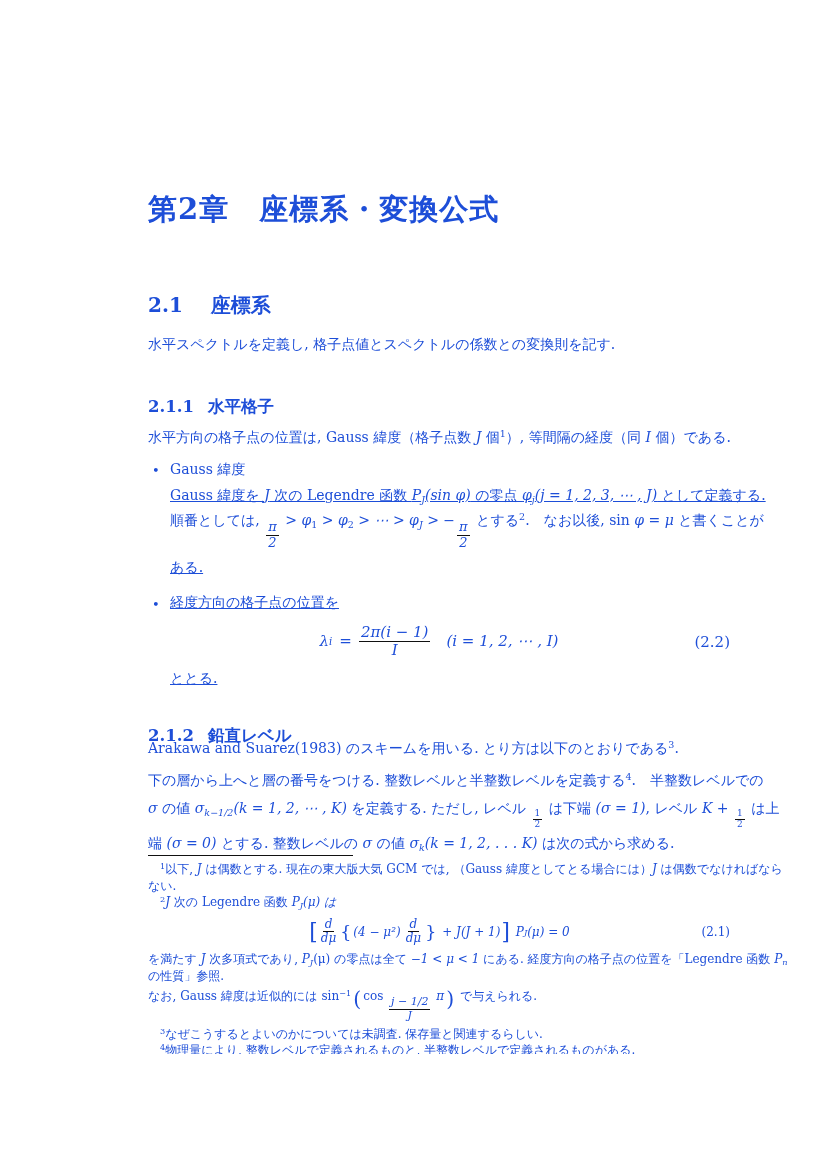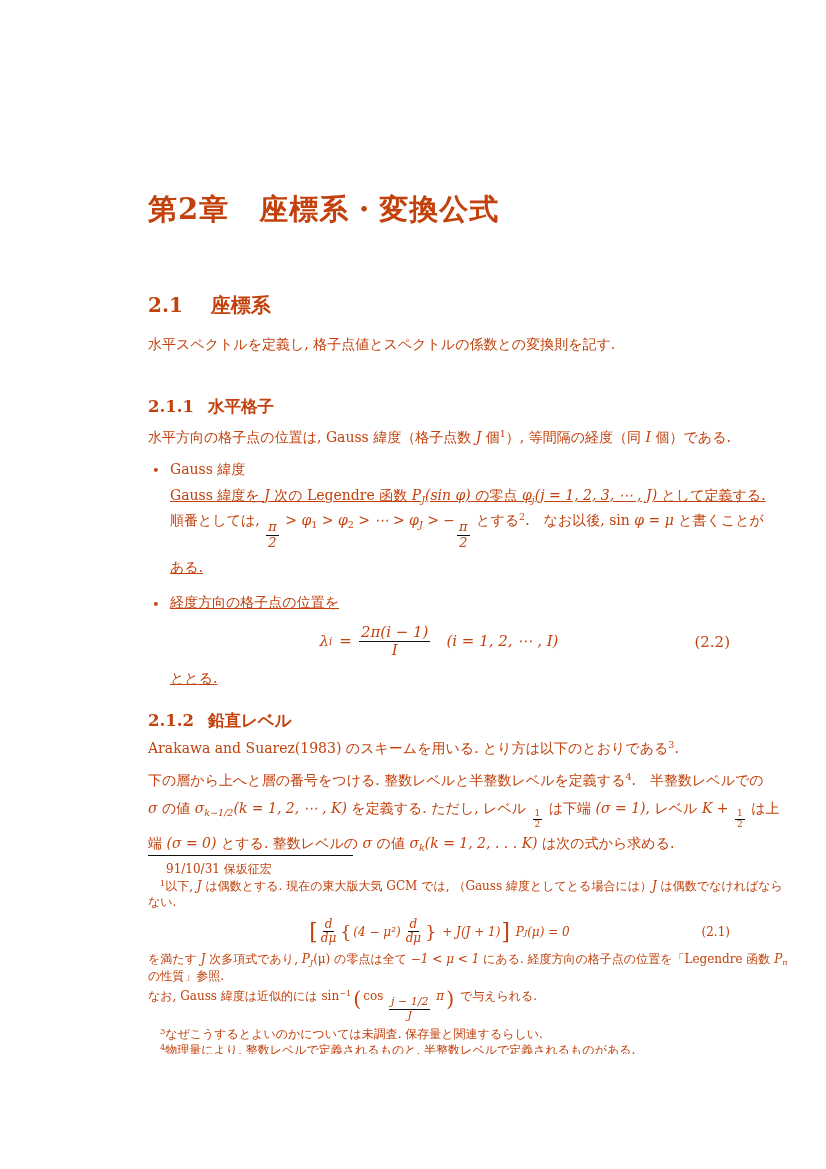--- a/index.html
+++ b/index.html
@@ -1,16 +1,16 @@
 <!DOCTYPE html>
 <html><head>
 <meta charset="utf-8">
 <style>
   html,body{margin:0;padding:0;background:#ffffff;}
-  .page{position:relative;width:826px;height:1054px;background:#fff;color:#c2410c;
+  .page{position:relative;width:826px;height:1054px;background:#fff;color:#1d4ed8;
         font-family:"DejaVu Serif","Liberation Serif",serif;overflow:hidden;}
   .content{position:absolute;left:148px;top:0;width:582px;height:100%;}
   .abs{position:absolute;left:0;right:0;}
   .line{white-space:nowrap;}
   .chapter{font-size:29px;font-weight:bold;letter-spacing:1px;}
   .chapter .gap{margin-left:30px;}
   .h2{font-size:20px;font-weight:bold;}
   .h2 .gap{margin-left:28px;}
   .h3{font-size:16.5px;font-weight:bold;}
   .h3 .gap{margin-left:14px;}
@@ -92,43 +92,43 @@
               <span class="fn">2π(i − 1)</span>
               <span class="fd">I</span>
             </span>
             <span class="cond">(i = 1, 2, ⋯ , I)</span>
             <span class="eqtag">(2.2)</span>
           </div>
         <div class="itext line">ととる.</div>
       </div>
     </div>
 
-    <div class="abs h3 line" style="top:710px"><span>2.1.2</span><span class="gap">鉛直レベル</span></div>
+    <div class="abs h3 line" style="top:725px"><span>2.1.2</span><span class="gap">鉛直レベル</span></div>
 
     <div class="abs body-text line" style="top:735px"><span>Arakawa and Suarez(1983) のスキームを用いる. とり方は以下のとおりである</span><sup>3</sup><span>.</span></div>
 
     <div class="abs body-text" style="top:767px">
       <div class="line" style="line-height:27px"><span>下の層から上へと層の番号をつける. 整数レベルと半整数レベルを定義する</span><sup>4</sup><span>.　半整数レベルでの</span></div>
       <div class="line" style="line-height:29px"><i class="mi">σ</i><span> の値 </span><i class="mi">σ</i><sub class="it">k−1/2</sub><i class="mi">(k = 1, 2, ⋯ , K)</i><span> を定義する. ただし, レベル </span><span class="frac sfrac">
             <span class="fn">1</span>
             <span class="fd">2</span>
           </span><span> は下端 </span><i class="mi">(σ = 1)</i><span>, レベル </span><i class="mi">K + </i><span class="frac sfrac">
             <span class="fn">1</span>
             <span class="fd">2</span>
           </span><span> は上</span></div>
       <div class="line" style="line-height:27px"><span>端 </span><i class="mi">(σ = 0)</i><span> とする. 整数レベルの </span><i class="mi">σ</i><span> の値 </span><i class="mi">σ</i><sub class="it">k</sub><i class="mi">(k = 1, 2, . . . K)</i><span> は次の式から求める.</span></div>
     </div>
 
     <div class="abs fn-text" style="top:855px">
       <div class="fnrule"></div>
-      <div class="credit line">91/10/31 保坂征宏</div>
 
       <div class="find line"><sup>1</sup><span>以下, </span><i class="mi">J</i><span> は偶数とする. 現在の東大版大気 GCM では, （Gauss 緯度としてとる場合には）</span><i class="mi">J</i><span> は偶数でなければなら</span></div>
       <div class="line">ない.</div>
 
+      <div class="find line"><sup>2</sup><i class="mi">J</i><span> 次の Legendre 函数 </span><i class="mi">P</i><sub class="it">J</sub><i class="mi">(μ) は</i></div>
 
       <div class="eqrow" style="margin:7px 0 5px 0;font-size:12px">
           <span class="bigbr">[</span>
           <span class="frac mi">
             <span class="fn">d</span>
             <span class="fd">dμ</span>
           </span>
           <span class="medbr">{</span>
           <i class="mi">(4 − μ²)</i>
           <span class="frac mi" style="margin-left:3px">

